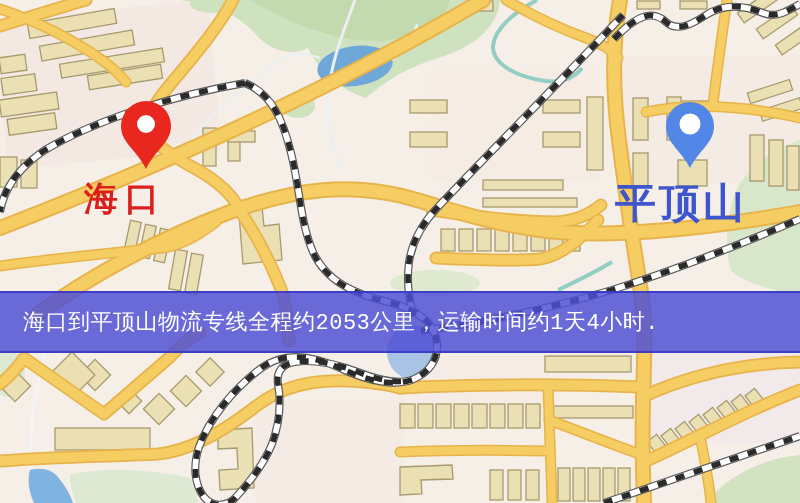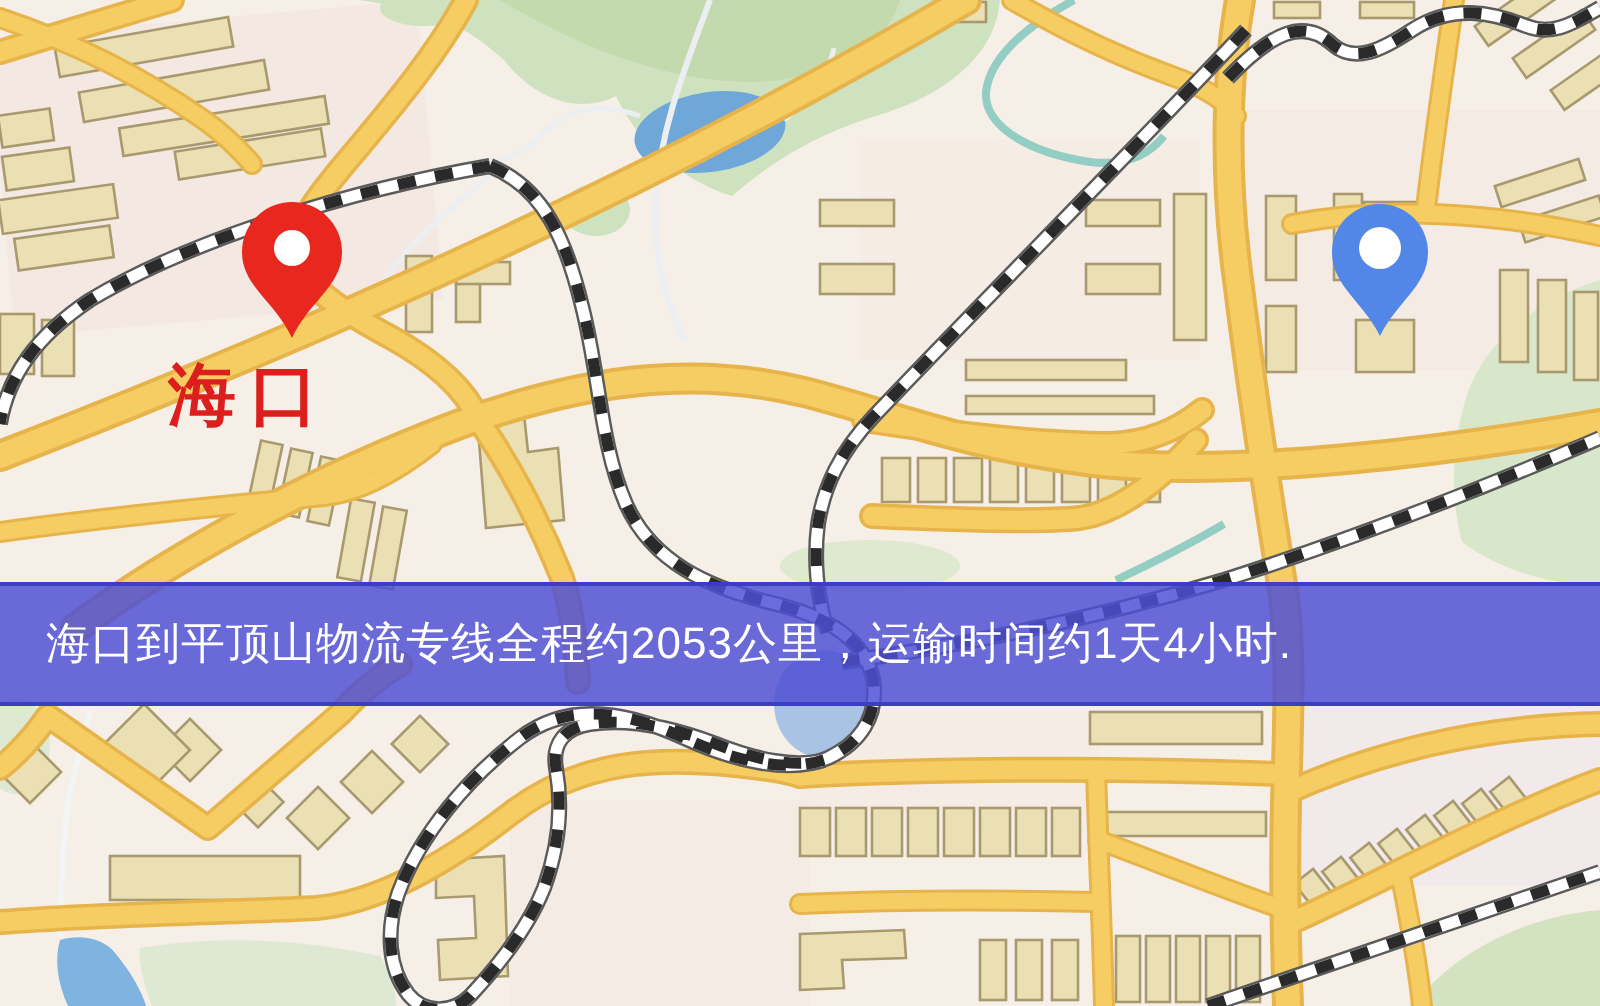--- a/index.html
+++ b/index.html
@@ -230,18 +230,19 @@
     <path d="M146,169 C137,150 121,143 121,126 A25,25 0 1 1 171,126 C171,143 155,150 146,169 Z" style="fill: rgb(232, 40, 30);"></path>
     <circle cx="146" cy="124" r="9" fill="#ffffff"></circle>
   </g>
   <g>
     <path d="M690,168 C681,150 666,143 666,126 A24,24 0 1 1 714,126 C714,143 699,150 690,168 Z" style="fill: rgb(82, 135, 232);"></path>
     <circle cx="690" cy="124" r="10.5" fill="#ffffff"></circle>
   </g>
 </svg>
 
 <div id="origin-label" class="place-label" style="color: rgb(220, 31, 28);">海口</div>
-
-<div id="route-banner" style="background-color: rgba(77, 79, 213, 0.84);">
+<div id="destination-label" class="place-label" style="color: rgb(62, 86, 205);">平顶山</div>
+
+<div id="route-banner" style="background-color: rgba(77, 79, 213, 0.84); font-family: Liberation Mono, monospace;">
   <span style="color: rgb(255, 255, 255);">海口到平顶山物流专线全程约2053公里，运输时间约1天4小时.</span>
 </div>
 
 </div>
 
 </body></html>

